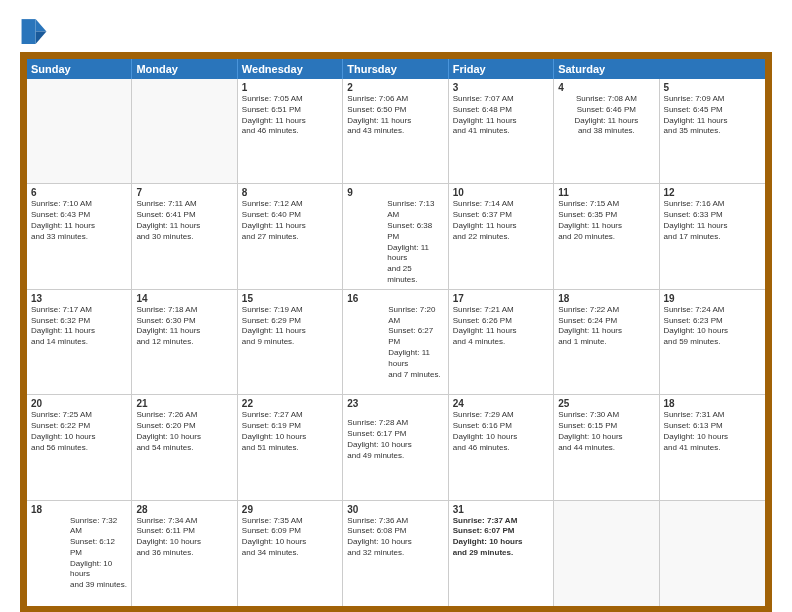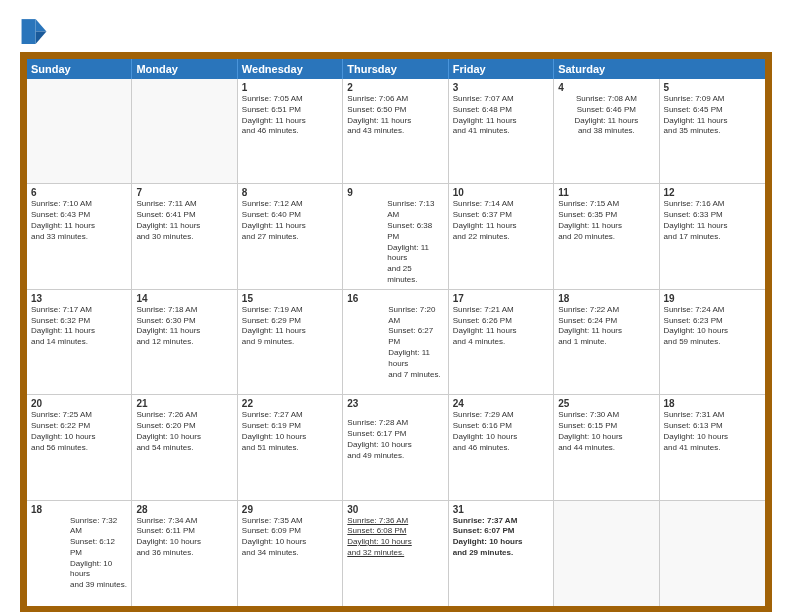--- a/index.html
+++ b/index.html
@@ -339,21 +339,21 @@
           </div>
           <div class="cal-cell">
             <div class="day-num">29</div>
             <div class="cell-text" style="white-space: pre-line;">Sunrise: 7:35 AM
 Sunset: 6:09 PM
 Daylight: 10 hours
 and 34 minutes.</div>
           </div>
           <div class="cal-cell">
             <div class="day-num">30</div>
-            <div class="cell-text" style="white-space: pre-line; text-decoration: underline;">Sunrise: 7:36 AM
+            <div class="cell-text" style="white-space: pre-line;">Sunrise: 7:36 AM
 Sunset: 6:08 PM
 Daylight: 10 hours
 and 32 minutes.</div>
           </div>
           <div class="cal-cell">
             <div class="day-num">31</div>
             <div class="cell-text" style="white-space: pre-line; font-weight: bold;">Sunrise: 7:37 AM
 Sunset: 6:07 PM
 Daylight: 10 hours
 and 29 minutes.</div>

